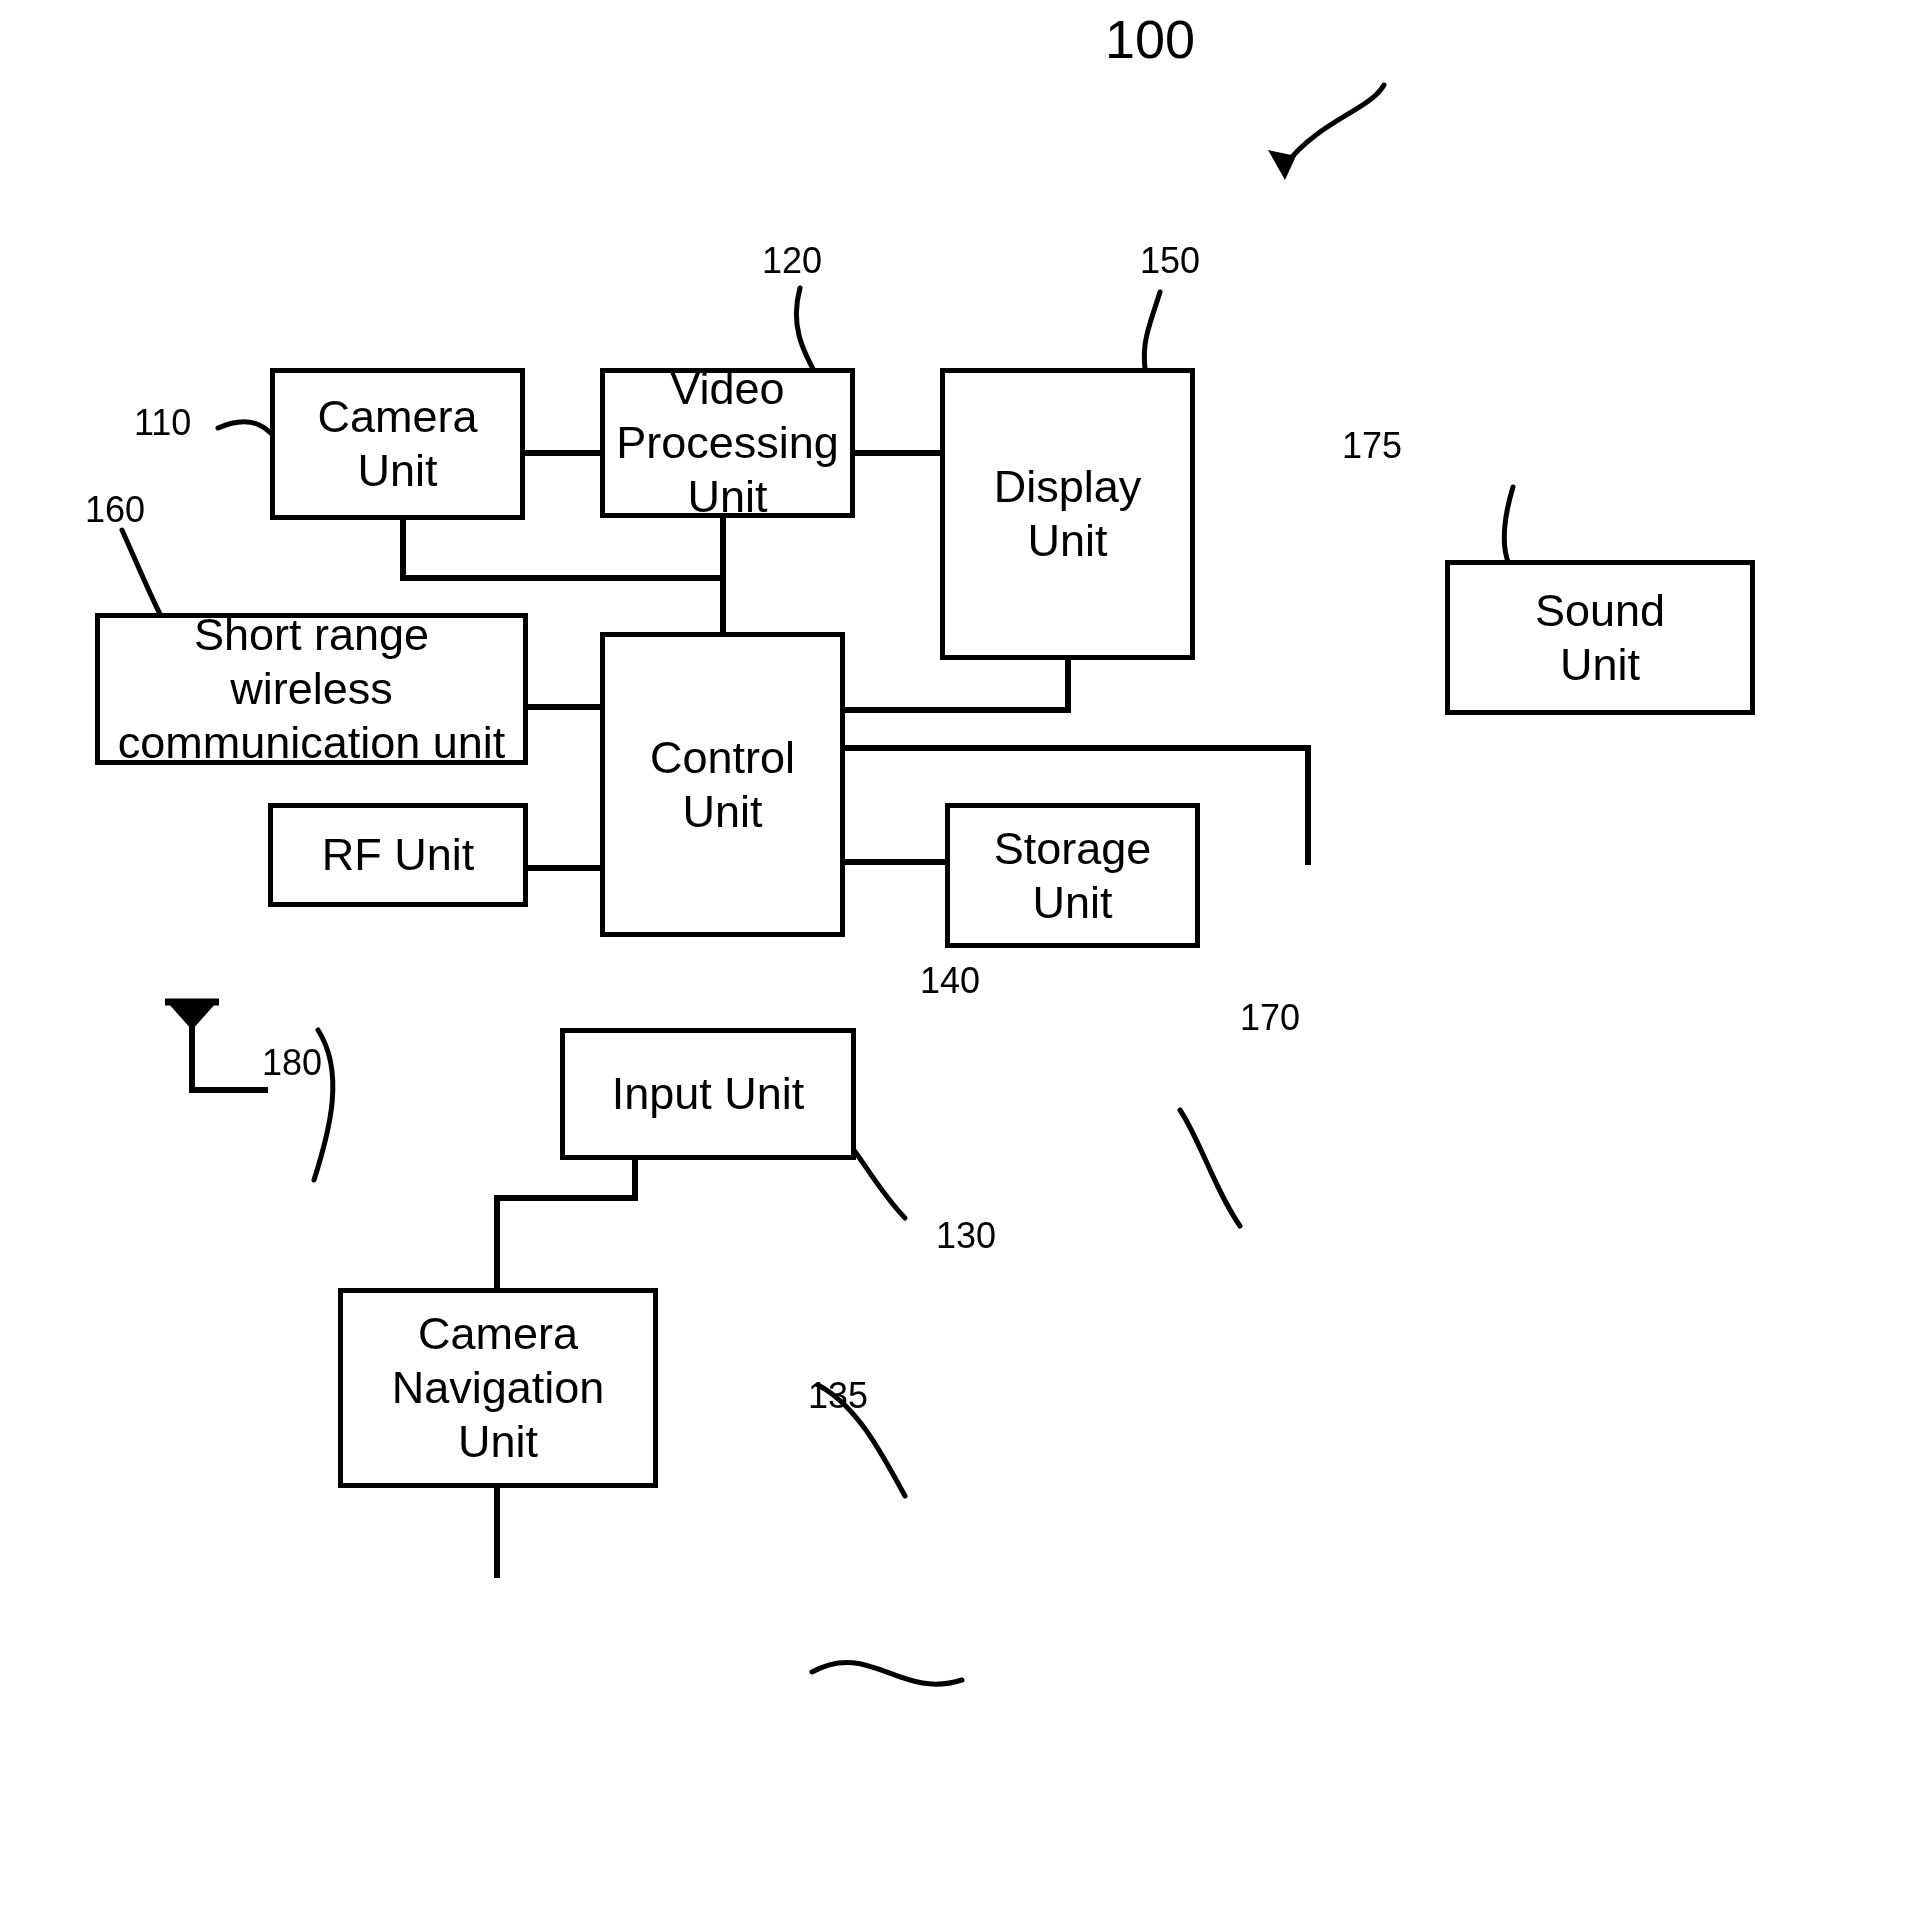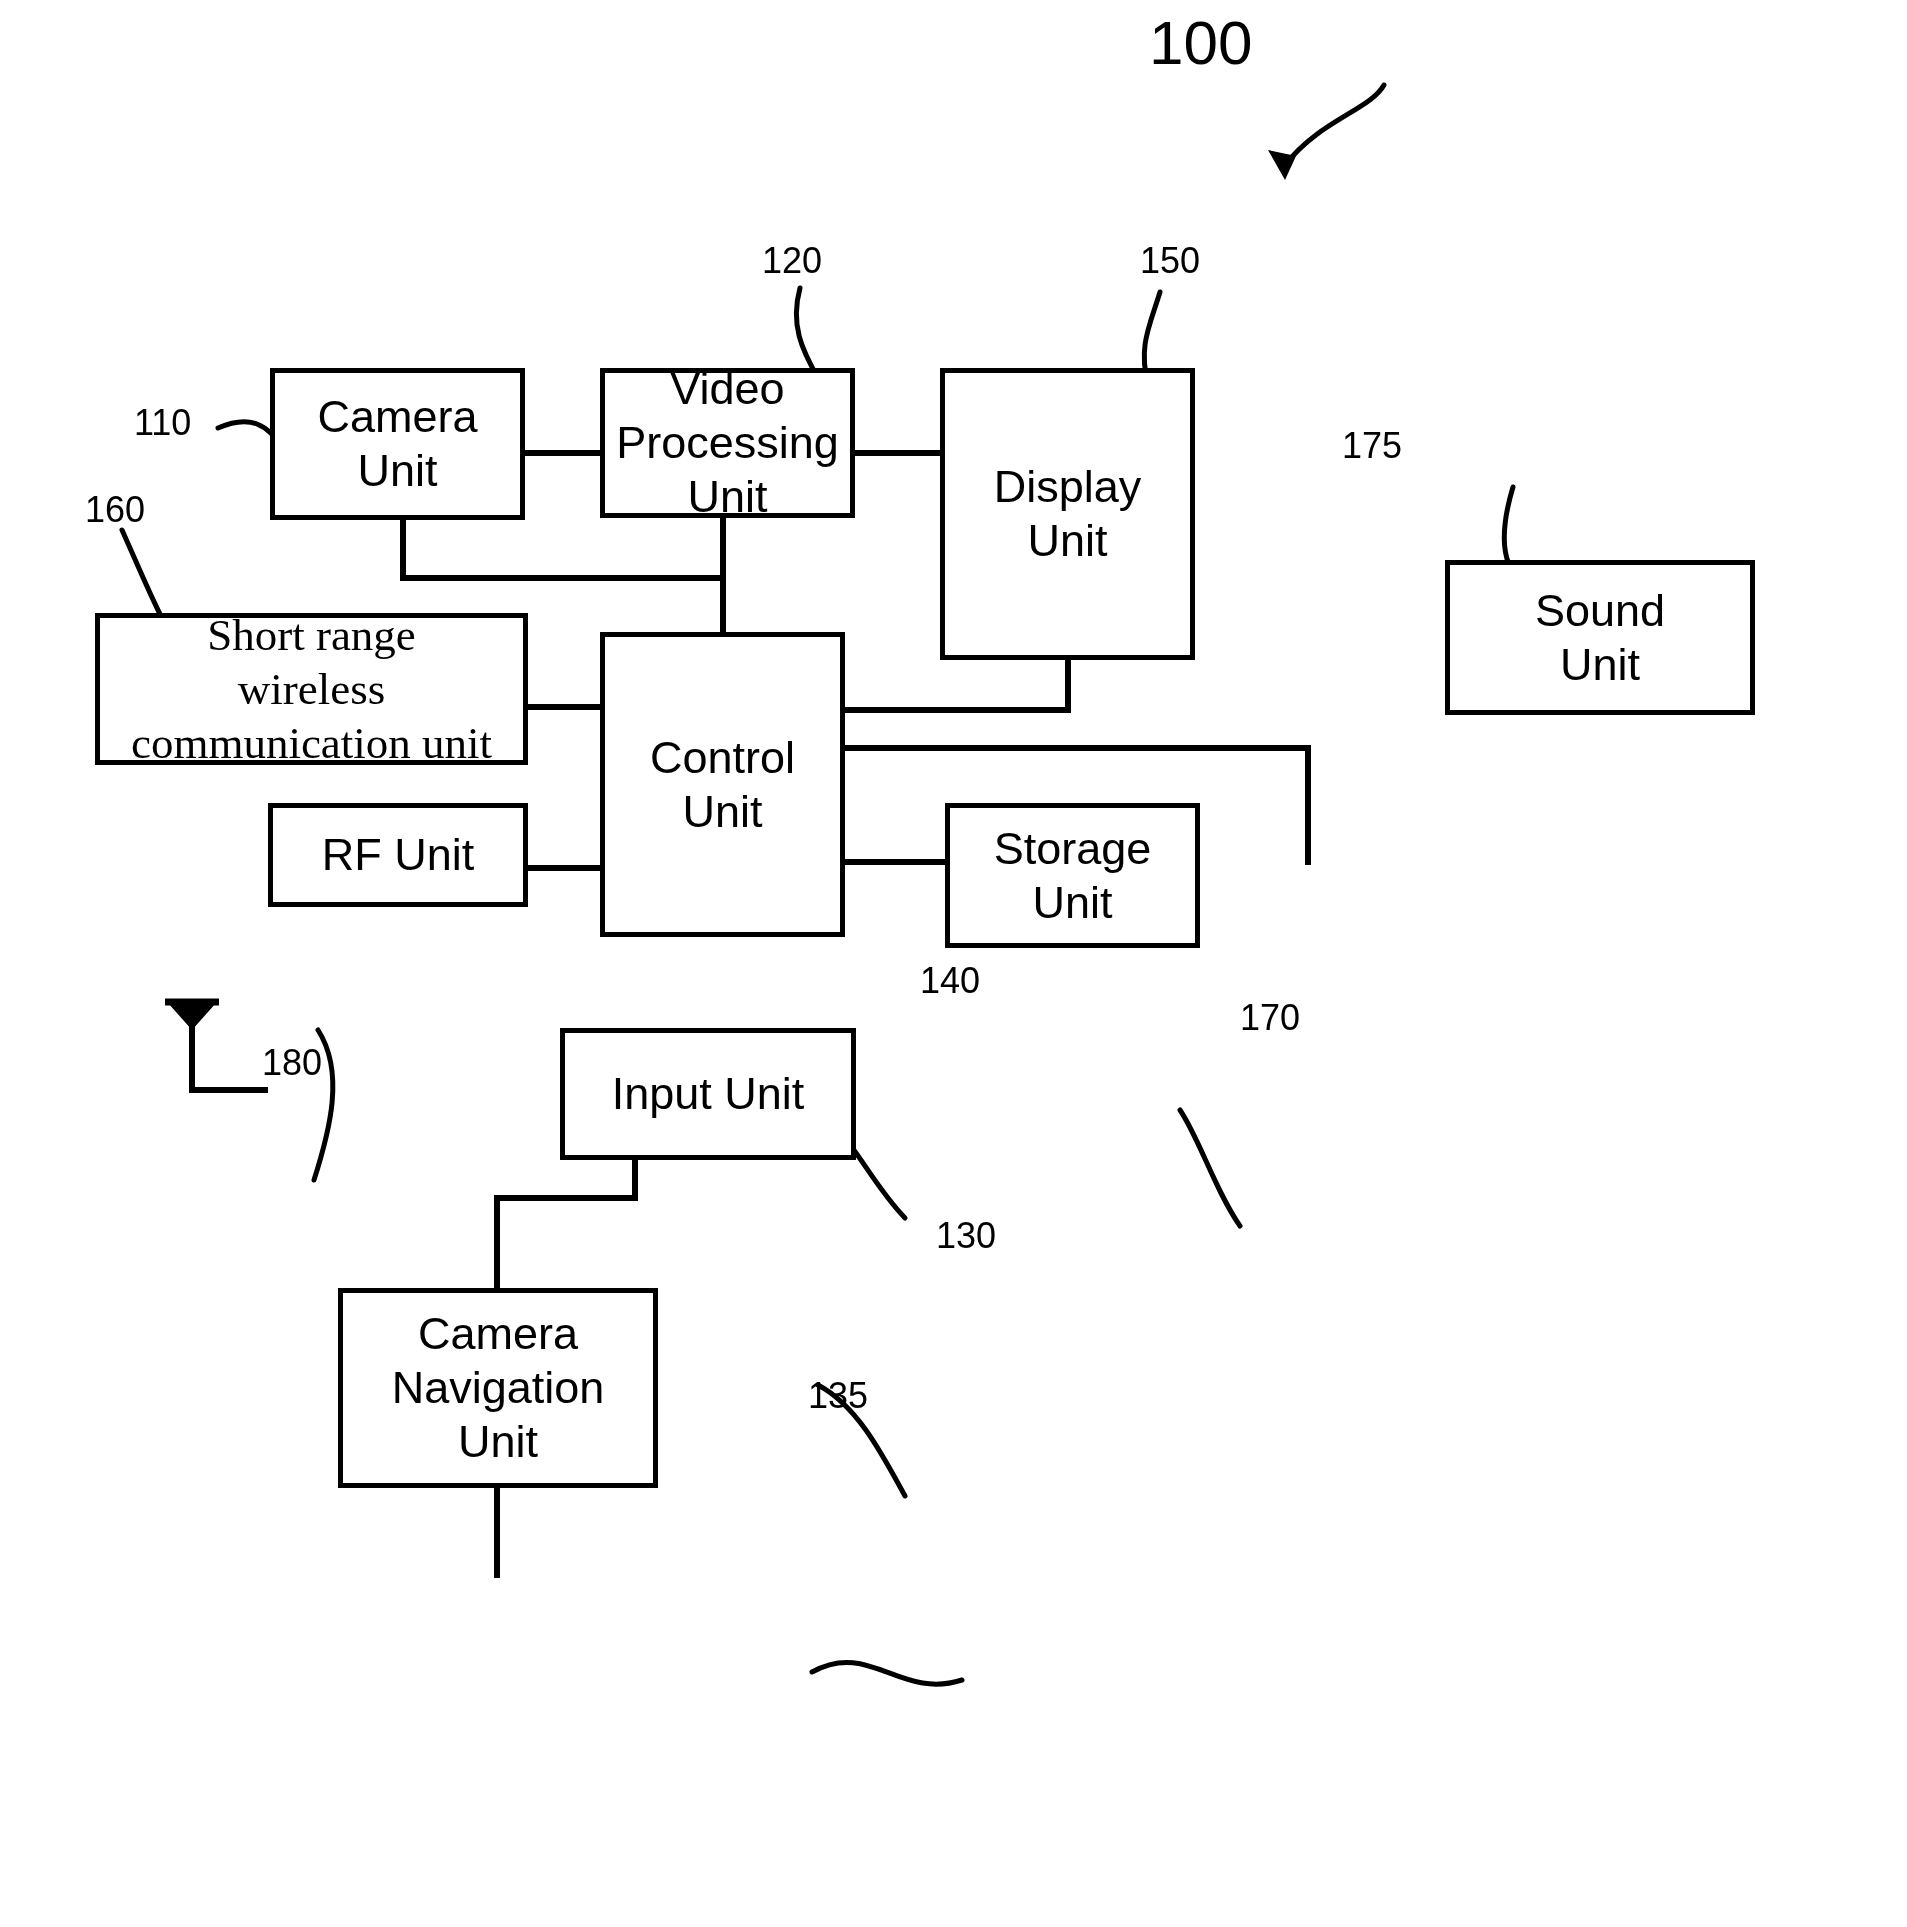--- a/index.html
+++ b/index.html
@@ -134,21 +134,21 @@
   <div class="node-box" style="left:940px; top:368px; width:255px; height:292px;">
     <span class="node-label">Display
 Unit</span>
   </div>
 
   <div class="node-box" style="left:1445px; top:560px; width:310px; height:155px;">
     <span class="node-label">Sound
 Unit</span>
   </div>
 
-  <div class="node-box" style="left:95px; top:613px; width:433px; height:152px;font-family:Liberation Serif, serif;">
+  <div class="node-box" style="left:95px; top:613px; width:433px; height:152px;">
     <span class="node-label">Short range
 wireless
 communication unit</span>
   </div>
 
   <div class="node-box" style="left:600px; top:632px; width:245px; height:305px;">
     <span class="node-label">Control
 Unit</span>
   </div>
 
@@ -164,21 +164,21 @@
   <div class="node-box" style="left:560px; top:1028px; width:296px; height:132px;">
     <span class="node-label">Input Unit</span>
   </div>
 
   <div class="node-box" style="left:338px; top:1288px; width:320px; height:200px;">
     <span class="node-label">Camera
 Navigation
 Unit</span>
   </div>
 
-  <div class="ref-num" style="left:1105px; top:12px; font-size:62px;margin-left:44px;">100</div>
+  <div class="ref-num" style="left:1105px; top:12px; font-size:54px;">100</div>
 
   <div class="ref-num" style="left:134px; top:405px;">110</div>
 
   <div class="ref-num" style="left:762px; top:243px;">120</div>
 
   <div class="ref-num" style="left:1140px; top:243px;">150</div>
 
   <div class="ref-num" style="left:85px; top:492px;">160</div>
 
   <div class="ref-num" style="left:1342px; top:428px;">175</div>

